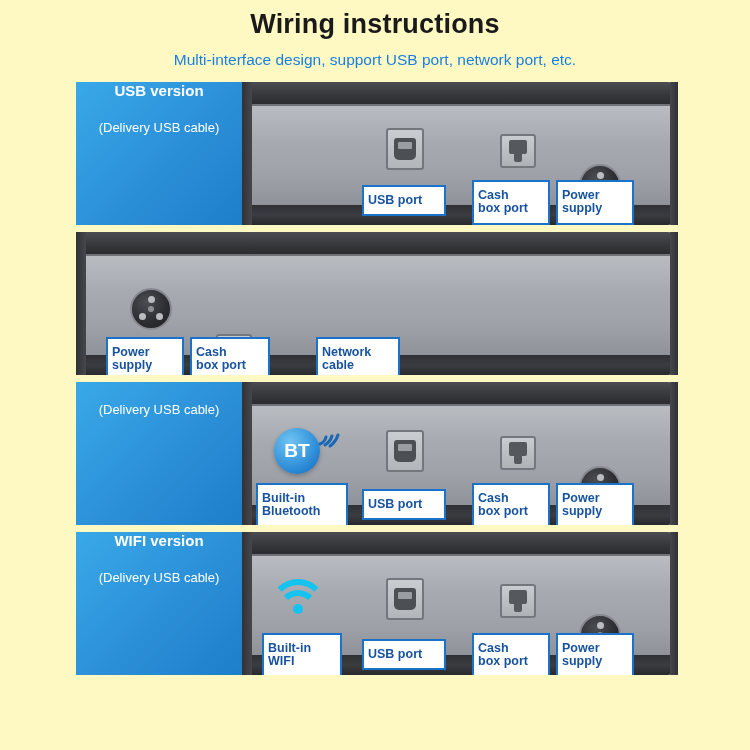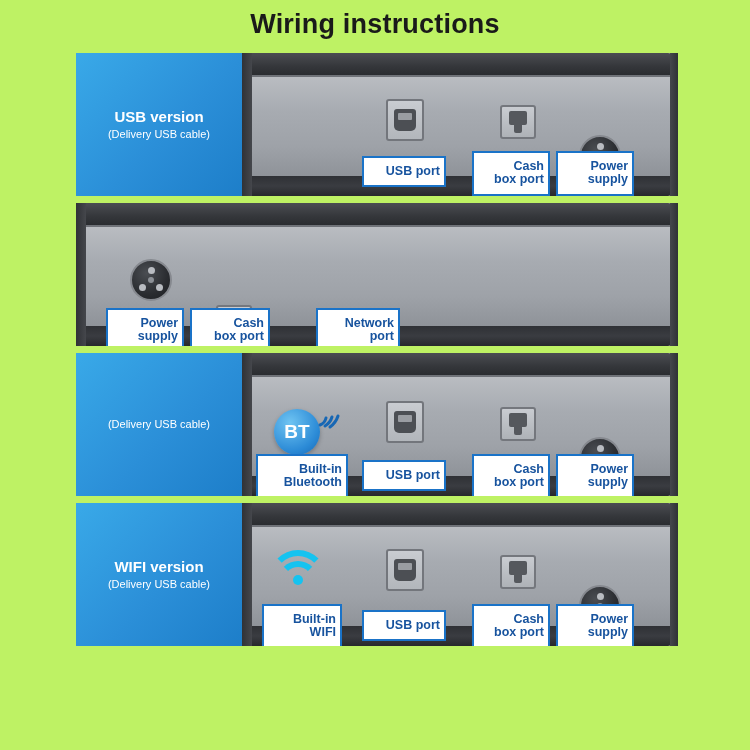--- a/index.html
+++ b/index.html
@@ -10,21 +10,21 @@
     width: 750px;
     height: 750px;
     background: #edeef2;
     font-family: "Liberation Sans", sans-serif;
     overflow: hidden;
   }
   .page {
     position: relative;
     width: 750px;
     height: 750px;
-    background: #bef264;
+    background: #fef9c3;
     box-sizing: border-box;
   }
   .header {
     text-align: center;
     padding-top: 8px;
   }
   .title-line {
     font-size: 27px;
     font-weight: bold;
     color: #1a1a1a;
@@ -48,32 +48,31 @@
     position: relative;
   }
   .label-cell {
     width: 166px;
     flex: 0 0 166px;
     background: linear-gradient(135deg, #39a9e8 0%, #2b8fd8 55%, #1d7ec9 100%);
     color: #ffffff;
     display: flex;
     flex-direction: column;
     align-items: center;
-    justify-content: center;
     text-align: center;
     box-sizing: border-box;
   }
   .label-title {
     font-size: 15px;
     font-weight: bold;
     line-height: 1.25;
   }
   .label-sub {
-    font-size: 11px;
-    margin-top: 1px;
+    font-size: 13px;
+    margin-top: 20px;
     line-height: 1.2;
   }
   .device-cell {
     flex: 1 1 auto;
     position: relative;
     background: #cfd2d7;
     overflow: hidden;
   }
   
   .device-top {
@@ -226,21 +225,21 @@
 
   
   .callout {
     position: absolute;
     background: #ffffff;
     border: 2px solid #1a73c8;
     color: #17539e;
     font-size: 12.5px;
     font-weight: bold;
     line-height: 1.08;
-    text-align: right;
+    text-align: left;
     padding: 7px 4px;
     box-sizing: border-box;
     white-space: pre-line;
   }
 
   
   .bt-badge {
     width: 46px;
     height: 46px;
     border-radius: 50%;
@@ -288,20 +287,21 @@
     background: #15c3f0;
   }
 </style>
 </head>
 <body>
 
 <div class="page">
 
   <div class="header">
     <div class="title-line">Wiring instructions</div>
+    <div class="subtitle">Multi-interface design, support USB port, network port, etc.</div>
   </div>
 
   <div class="rows">
 
     <div class="row">
       <div class="label-cell">
         <div class="label-title">USB version</div>
         <div class="label-sub">(Delivery USB cable)</div>
       </div>
       <div class="device-cell">
@@ -348,36 +348,36 @@
         <div class="port rj45" style="left:255px; top:54px;">
           
           
         </div>
 
         <div class="callout" style="left:30px; top:105px; width:78px;">Power
 supply</div>
         <div class="callout" style="left:114px; top:105px; width:80px;">Cash
 box port</div>
         <div class="callout" style="left:240px; top:105px; width:84px;">Network
-port</div>
+cable</div>
       </div>
     </div>
 
     <div class="row">
       <div class="label-cell">
         <div class="label-sub">(Delivery USB cable)</div>
       </div>
       <div class="device-cell">
         <div class="device-top rounded"></div>
         <div class="device-panel"></div>
         <div class="device-bottom rounded"></div>
         <div class="left-dark-edge"></div>
         <div class="right-dark-edge"></div>
 
-        <div style="position:absolute; left:32px; top:56px;">
+        <div style="position:absolute; left:32px; top:46px;">
           <div class="bt-badge">BT</div>
           <svg class="bt-waves" width="26" height="26" viewBox="0 0 26 26">
             <path d="M4 20 A 10 10 0 0 0 10 13" stroke="#1767b4" stroke-width="3" fill="none" stroke-linecap="round"></path>
             <path d="M9 21 A 16 16 0 0 0 16 12" stroke="#1767b4" stroke-width="3" fill="none" stroke-linecap="round"></path>
             <path d="M14 22 A 22 22 0 0 0 22 11" stroke="#1767b4" stroke-width="3" fill="none" stroke-linecap="round"></path>
           </svg>
         </div>
 
         <div class="port usb-b" style="left:144px; top:48px;">
           <div class="usb-b-inner"></div>

